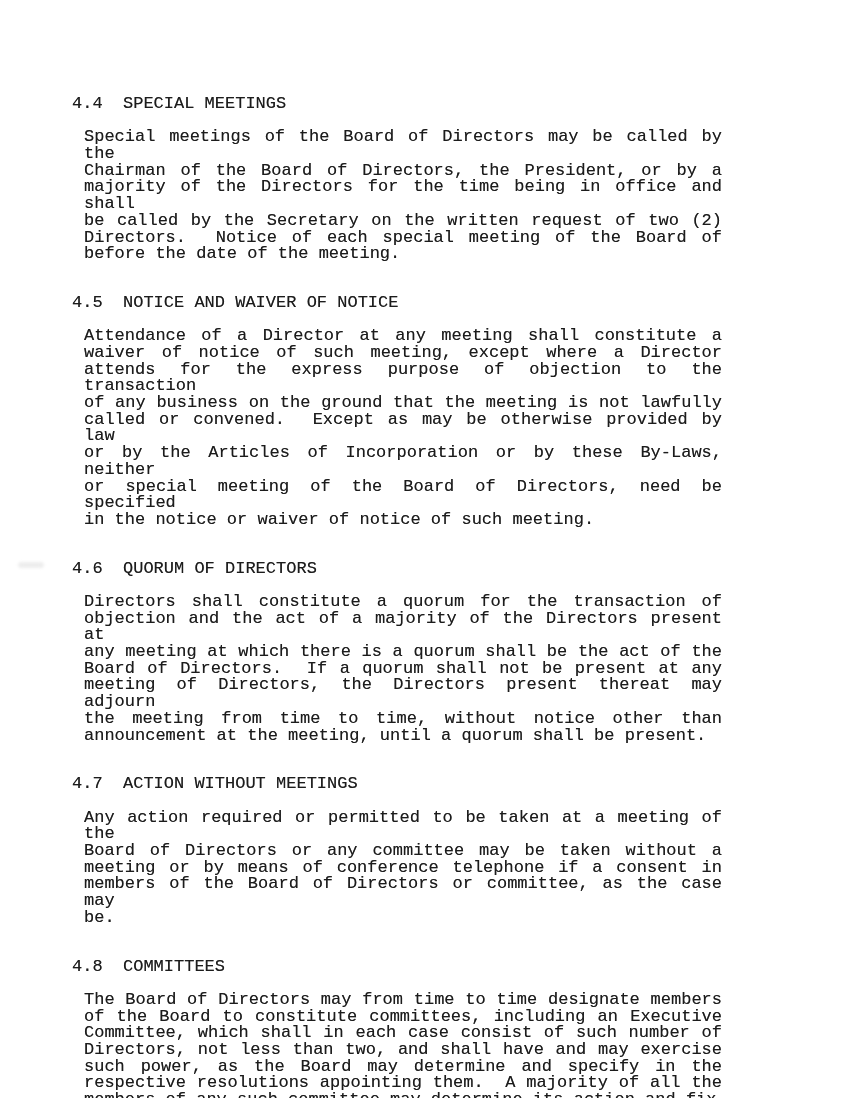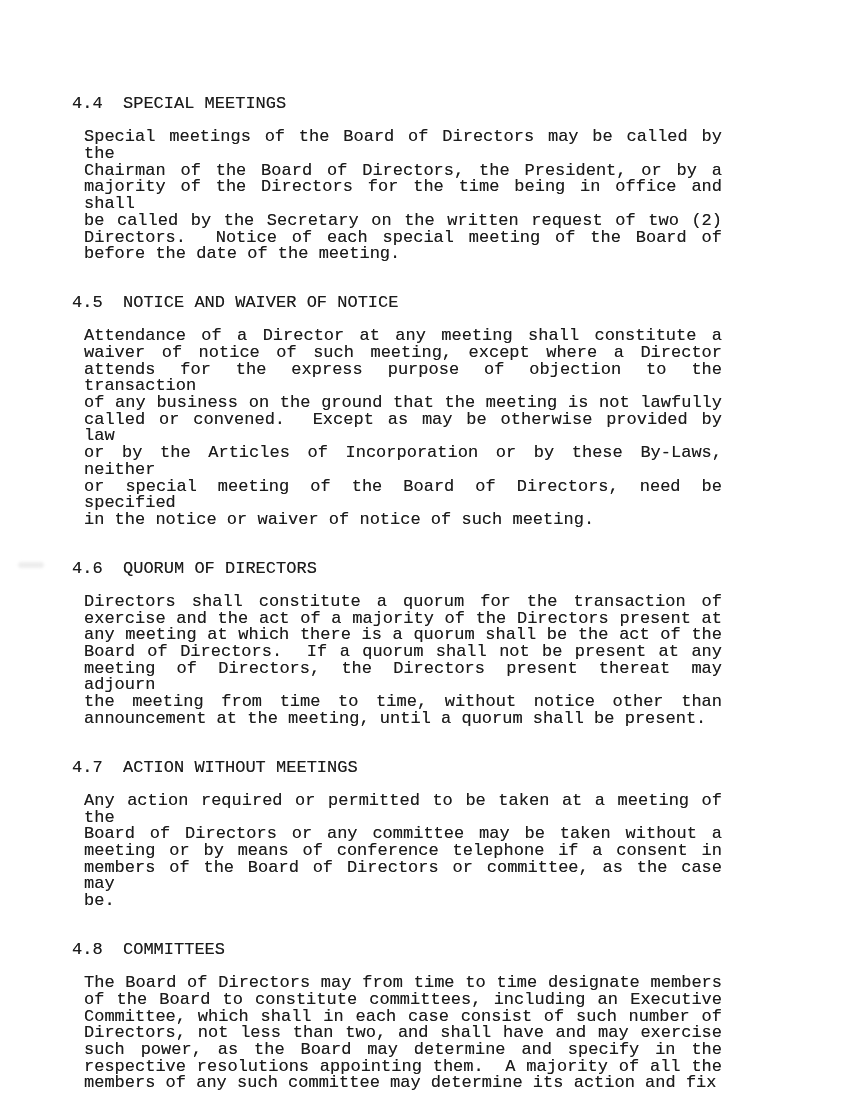--- a/index.html
+++ b/index.html
@@ -86,21 +86,21 @@
           <div class="line">called or convened.&nbsp; Except as may be otherwise provided by law</div>
           <div class="line">or by the Articles of Incorporation or by these By-Laws, neither</div>
           <div class="line">or special meeting of the Board of Directors, need be specified</div>
           <div class="line last">in the notice or waiver of notice of such meeting.</div>
         </div>
       </section>
       <section class="doc-section">
         <div class="sec-heading"><span class="sec-num">4.6</span><span class="sec-title">QUORUM OF DIRECTORS</span></div>
         <div class="para">
           <div class="line">Directors shall constitute a quorum for the transaction of</div>
-          <div class="line">exercise and the act of a majority of the Directors present at</div>
+          <div class="line">objection and the act of a majority of the Directors present at</div>
           <div class="line">any meeting at which there is a quorum shall be the act of the</div>
           <div class="line">Board of Directors.&nbsp; If a quorum shall not be present at any</div>
           <div class="line">meeting of Directors, the Directors present thereat may adjourn</div>
           <div class="line">the meeting from time to time, without notice other than</div>
           <div class="line last">announcement at the meeting, until a quorum shall be present.</div>
         </div>
       </section>
       <section class="doc-section">
         <div class="sec-heading"><span class="sec-num">4.7</span><span class="sec-title">ACTION WITHOUT MEETINGS</span></div>
         <div class="para">

